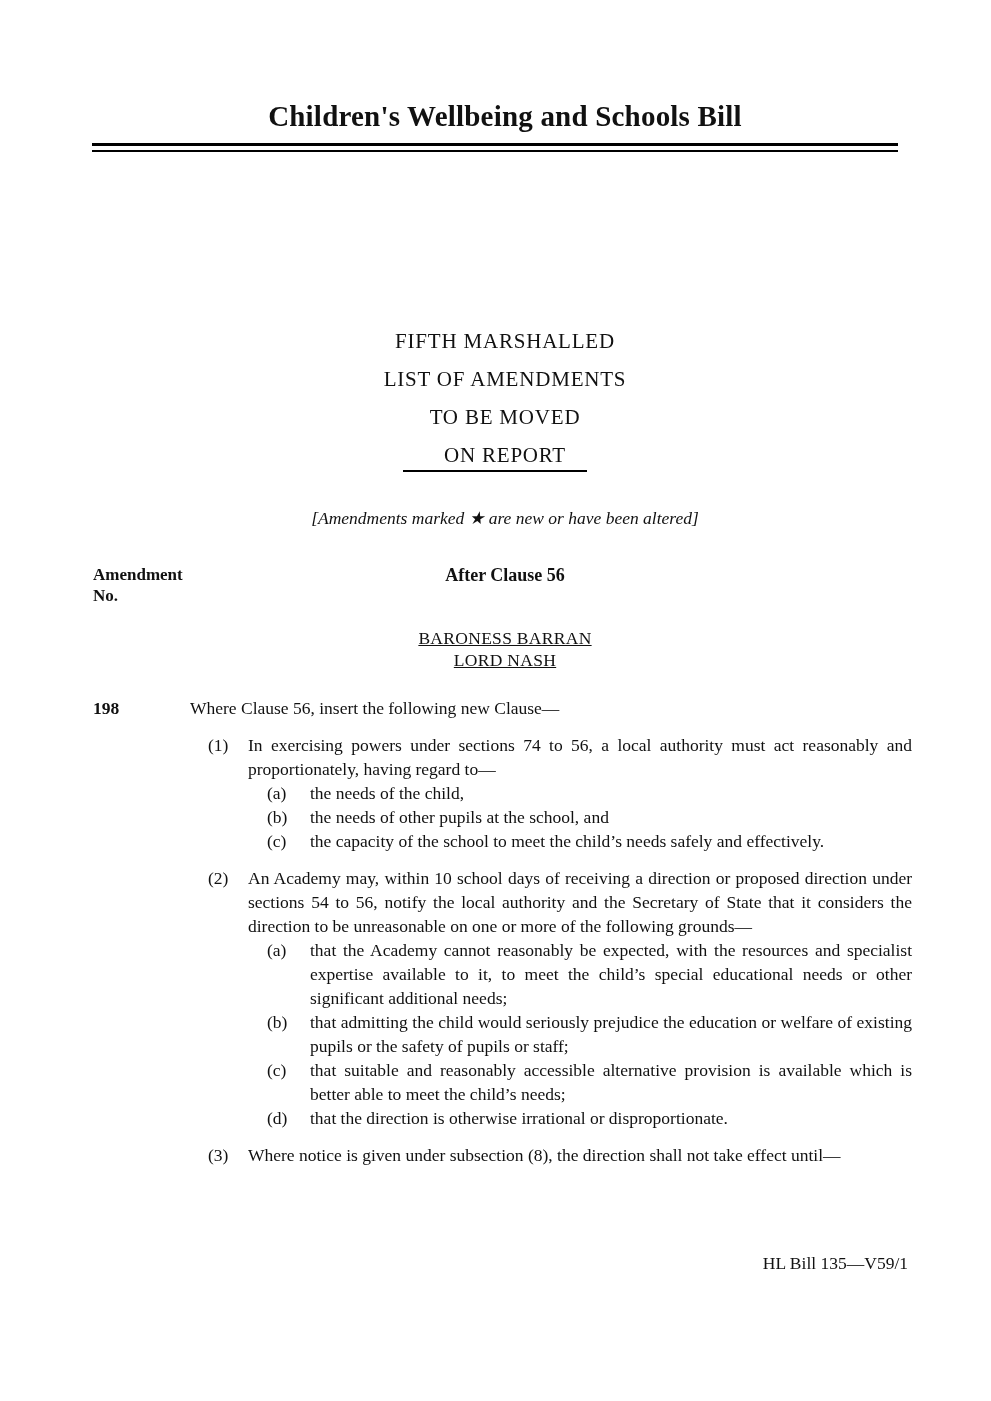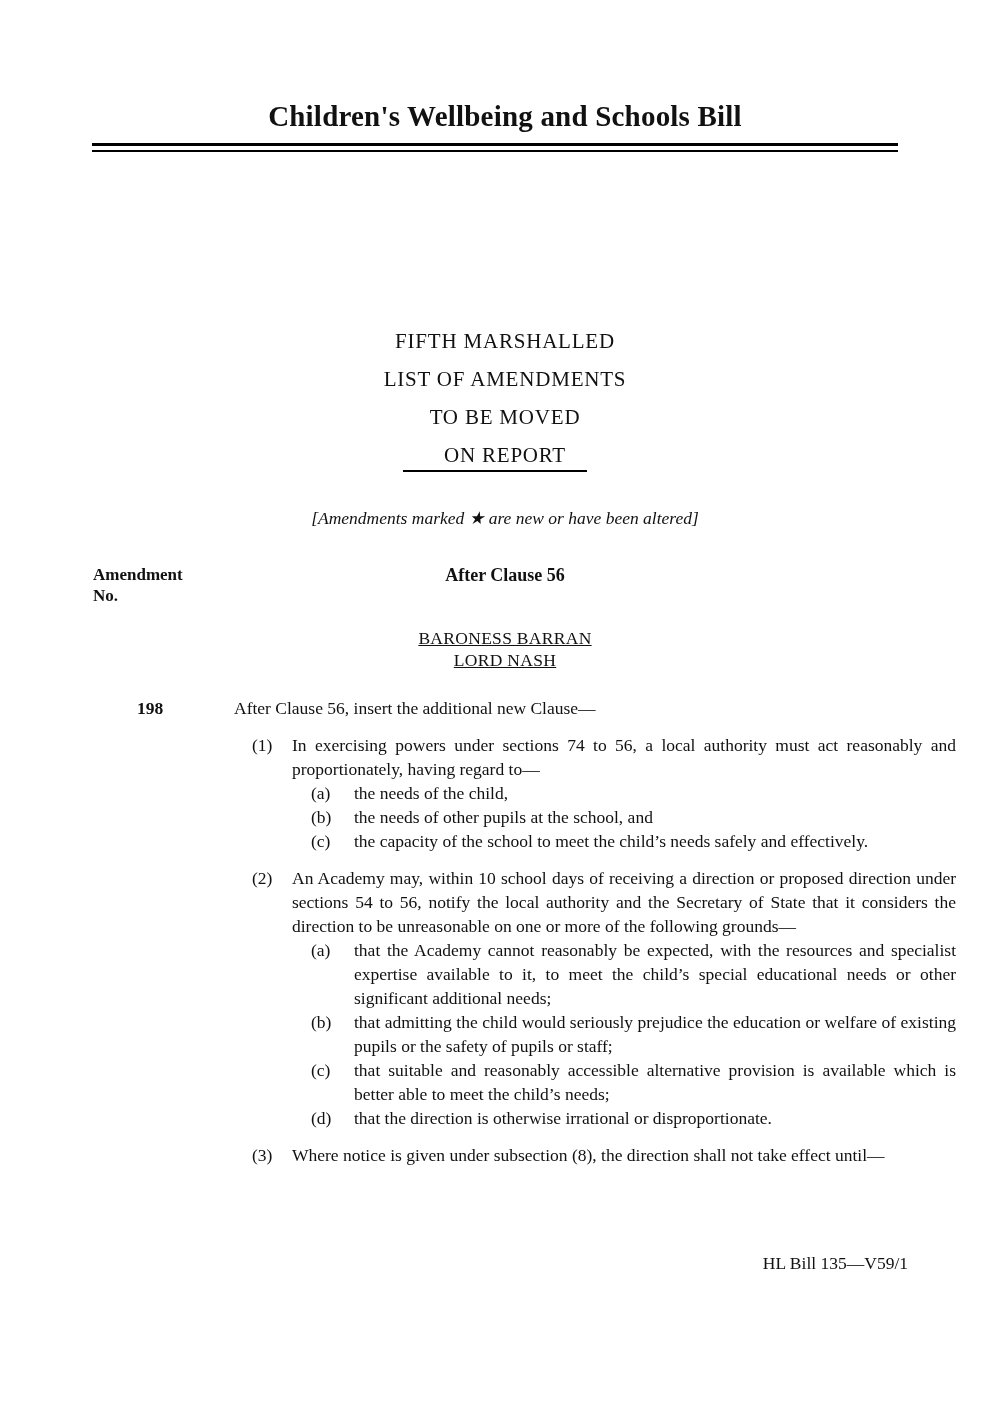--- a/index.html
+++ b/index.html
@@ -54,21 +54,21 @@
     position:absolute;top:627px;left:0;width:100%;
     text-align:center;
     font-size:17.5px;line-height:22px;
     letter-spacing:0.3px;
     text-decoration:underline;
   }
   .sponsors span{display:block;}
   .amendment{
     position:absolute;top:696px;left:93px;width:819px;
     display:flex;
-    font-size:17.5px;line-height:24px;margin-left:44px;
+    font-size:17.5px;line-height:24px;
   }
   .amend-num{flex:0 0 97px;font-weight:bold;}
   .amend-body{flex:1;min-width:0;}
   .clause-title{
     font-weight:bold;
     text-align:center;
     margin-top:10px;
     letter-spacing:0.1px;
   }
   .ss{display:flex;margin:13px 0 0 18px;}
@@ -111,21 +111,21 @@
   <div class="place-heading">After Clause 56</div>
 
   <div class="sponsors">
     <span>BARONESS BARRAN</span>
     <span>LORD NASH</span>
   </div>
 
   <div class="amendment">
     <div class="amend-num">198</div>
     <div class="amend-body">
-      <div class="instruction">After Clause 56, insert the additional new Clause—</div>
+      <div class="instruction">Where Clause 56, insert the following new Clause—</div>
 
       <div class="ss">
         <div class="ss-num">(1)</div>
         <div class="ss-body">
           <div class="ss-text">In exercising powers under sections 74 to 56, a local authority must act reasonably and proportionately, having regard to—</div>
           <div class="si">
             <div class="si-num">(a)</div>
             <div class="si-text">the needs of the child,</div>
           </div>
           <div class="si">

